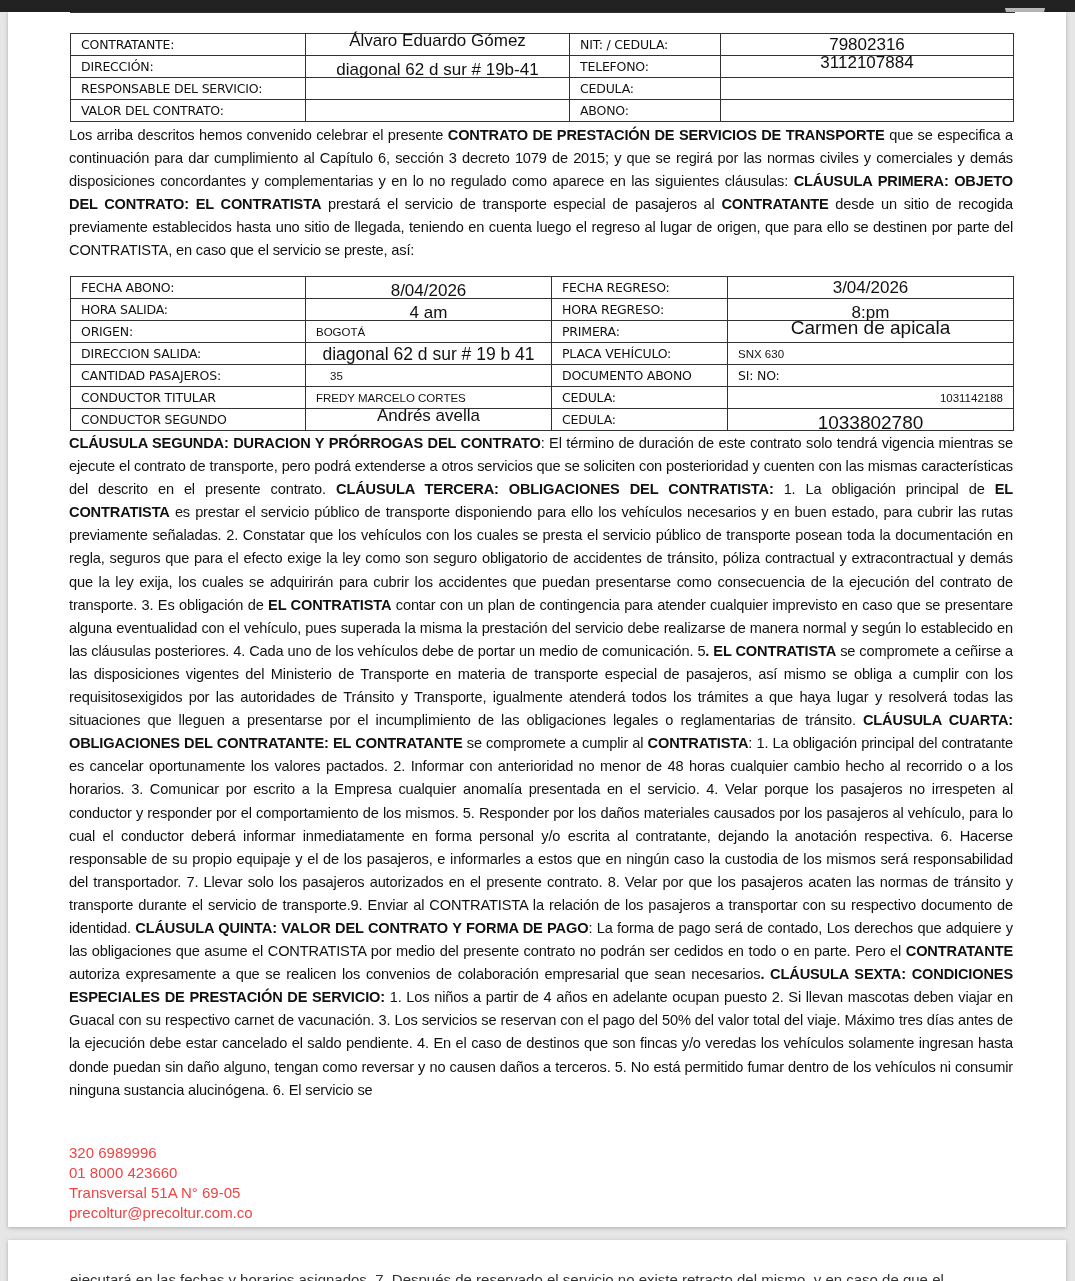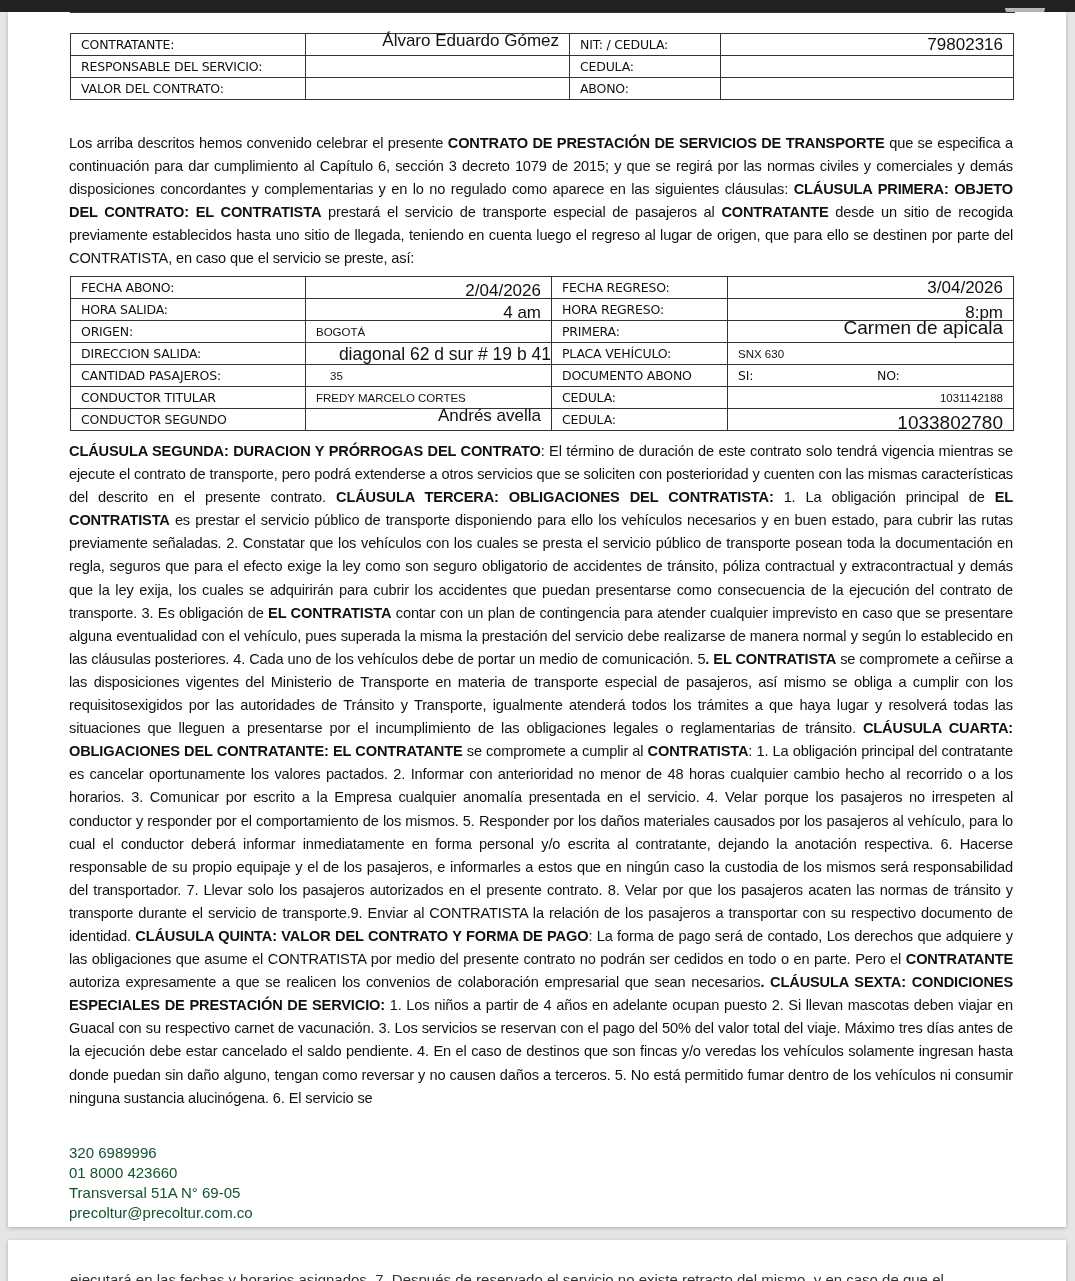--- a/index.html
+++ b/index.html
@@ -11,36 +11,36 @@
 
     .page { position: absolute; left: 8px; top: 12px; width: 1058px; height: 1215px; background: #fff; box-shadow: 0 1px 4px rgba(0,0,0,0.25); overflow: hidden; }
     .prev-table-edge { position: absolute; left: 62px; top: 0; width: 945px; height: 1px; border-top: 1px solid #333; }
 
     .page2 { position: absolute; left: 8px; top: 1240px; width: 1058px; height: 60px; background: #fff; box-shadow: 0 1px 4px rgba(0,0,0,0.25); overflow: hidden; }
     .page2 .cut { position: absolute; left: 62px; top: 31px; font-size: 15px; color: #333; white-space: nowrap; font-family: "Liberation Sans", sans-serif; }
 
     table.info { position: absolute; border-collapse: collapse; table-layout: fixed; font-family: "Liberation Sans", sans-serif; }
     table.info td { border: 1.5px solid #333; font-size: 13.5px; color: #111; padding: 0 10px; height: 22px; line-height: 20px; white-space: nowrap; overflow: visible; }
     table.info td.lbl { font-family: "DejaVu Sans", sans-serif; font-size: 12.5px; letter-spacing: -0.2px; }
-    td.val { text-align: right; font-size: 17px !important; }
+    td.val { text-align: center; font-size: 17px !important; }
     td.val.small { font-size: 11.5px !important; text-align: left; }
     td.val.small.c { }
     td.val.big { font-size: 19px !important; margin-top: 28px; }
     td.val.up { vertical-align: top; line-height: 14px; }
     td.val.dn { vertical-align: bottom; line-height: 14px; }
 
     #t1 { left: 62px; top: 21px; width: 943px; }
     #t2 { left: 62px; top: 264px; width: 943px; }
 
-    .body-text { position: absolute; left: 61px; width: 944px; font-size: 14.6px; line-height: 23.1px; color: #111; text-align: justify; font-family: "Liberation Sans", sans-serif; letter-spacing: -0.15px; margin-top: 8px; }
+    .body-text { position: absolute; left: 61px; width: 944px; font-size: 14.6px; line-height: 23.1px; color: #111; text-align: justify; font-family: "Liberation Sans", sans-serif; letter-spacing: -0.15px; }
     .body-text b { font-weight: bold; }
     #p1 { top: 112px; }
     #p2 { top: 420px; }
 
-    .footer { position: absolute; left: 61px; top: 1131px; font-size: 15px; line-height: 20px; color: #14532d; font-family: "Liberation Sans", sans-serif; }
+    .footer { position: absolute; left: 61px; top: 1131px; font-size: 15px; line-height: 20px; color: #ef4444; font-family: "Liberation Sans", sans-serif; }
   </style>
 </head>
 <body>
 
 <div class="topbar">
     <div class="knob"></div>
   </div>
 
 <div class="page">
   <div class="prev-table-edge"></div>
@@ -51,20 +51,26 @@
         <col style="width:264px">
         <col style="width:151px">
         <col style="width:293px">
       </colgroup>
     <tbody>
         <tr>
       <td class="lbl">CONTRATANTE:</td>
       <td class="val up">Álvaro Eduardo Gómez</td>
       <td class="lbl">NIT: / CEDULA:</td>
       <td class="val">79802316</td>
+    </tr>
+    <tr>
+      <td class="lbl">DIRECCIÓN:</td>
+      <td class="val dn">diagonal 62 d sur # 19b-41</td>
+      <td class="lbl">TELEFONO:</td>
+      <td class="val up">3112107884</td>
     </tr>
     <tr>
       <td class="lbl">RESPONSABLE DEL SERVICIO:</td>
       <td class="val"></td>
       <td class="lbl">CEDULA:</td>
       <td class="val"></td>
     </tr>
     <tr>
       <td class="lbl">VALOR DEL CONTRATO:</td>
       <td class="val"></td>
@@ -81,21 +87,21 @@
   <table class="info" id="t2">
     <colgroup>
         <col style="width:235px">
         <col style="width:246px">
         <col style="width:176px">
         <col style="width:286px">
       </colgroup>
     <tbody>
         <tr>
       <td class="lbl">FECHA ABONO:</td>
-      <td class="val dn">2/04/2026</td>
+      <td class="val dn">8/04/2026</td>
       <td class="lbl">FECHA REGRESO:</td>
       <td class="val">3/04/2026</td>
     </tr>
     <tr>
       <td class="lbl">HORA SALIDA:</td>
       <td class="val dn">4 am</td>
       <td class="lbl">HORA REGRESO:</td>
       <td class="val dn">8:pm</td>
     </tr>
     <tr>
@@ -109,21 +115,21 @@
       <td class="val" style="padding:0 0 0 0;font-size:17.5px !important;">diagonal 62 d sur # 19 b 41</td>
       <td class="lbl">PLACA VEHÍCULO:</td>
       <td class="val small">SNX 630</td>
     </tr>
     <tr>
       <td class="lbl">CANTIDAD PASAJEROS:</td>
       <td class="val small" style="padding-left:24px;">35</td>
       <td class="lbl">DOCUMENTO ABONO</td>
       <td class="lbl">
         <span>SI:</span>
-        <span style="display:inline-block;margin-left:120px;">NO:</span>
+        <span style="display:inline-block;">NO:</span>
       </td>
     </tr>
     <tr>
       <td class="lbl">CONDUCTOR TITULAR</td>
       <td class="val small c">FREDY MARCELO CORTES</td>
       <td class="lbl">CEDULA:</td>
       <td class="val small" style="padding-left:20px;text-align:right;">1031142188</td>
     </tr>
     <tr>
       <td class="lbl">CONDUCTOR SEGUNDO</td>

